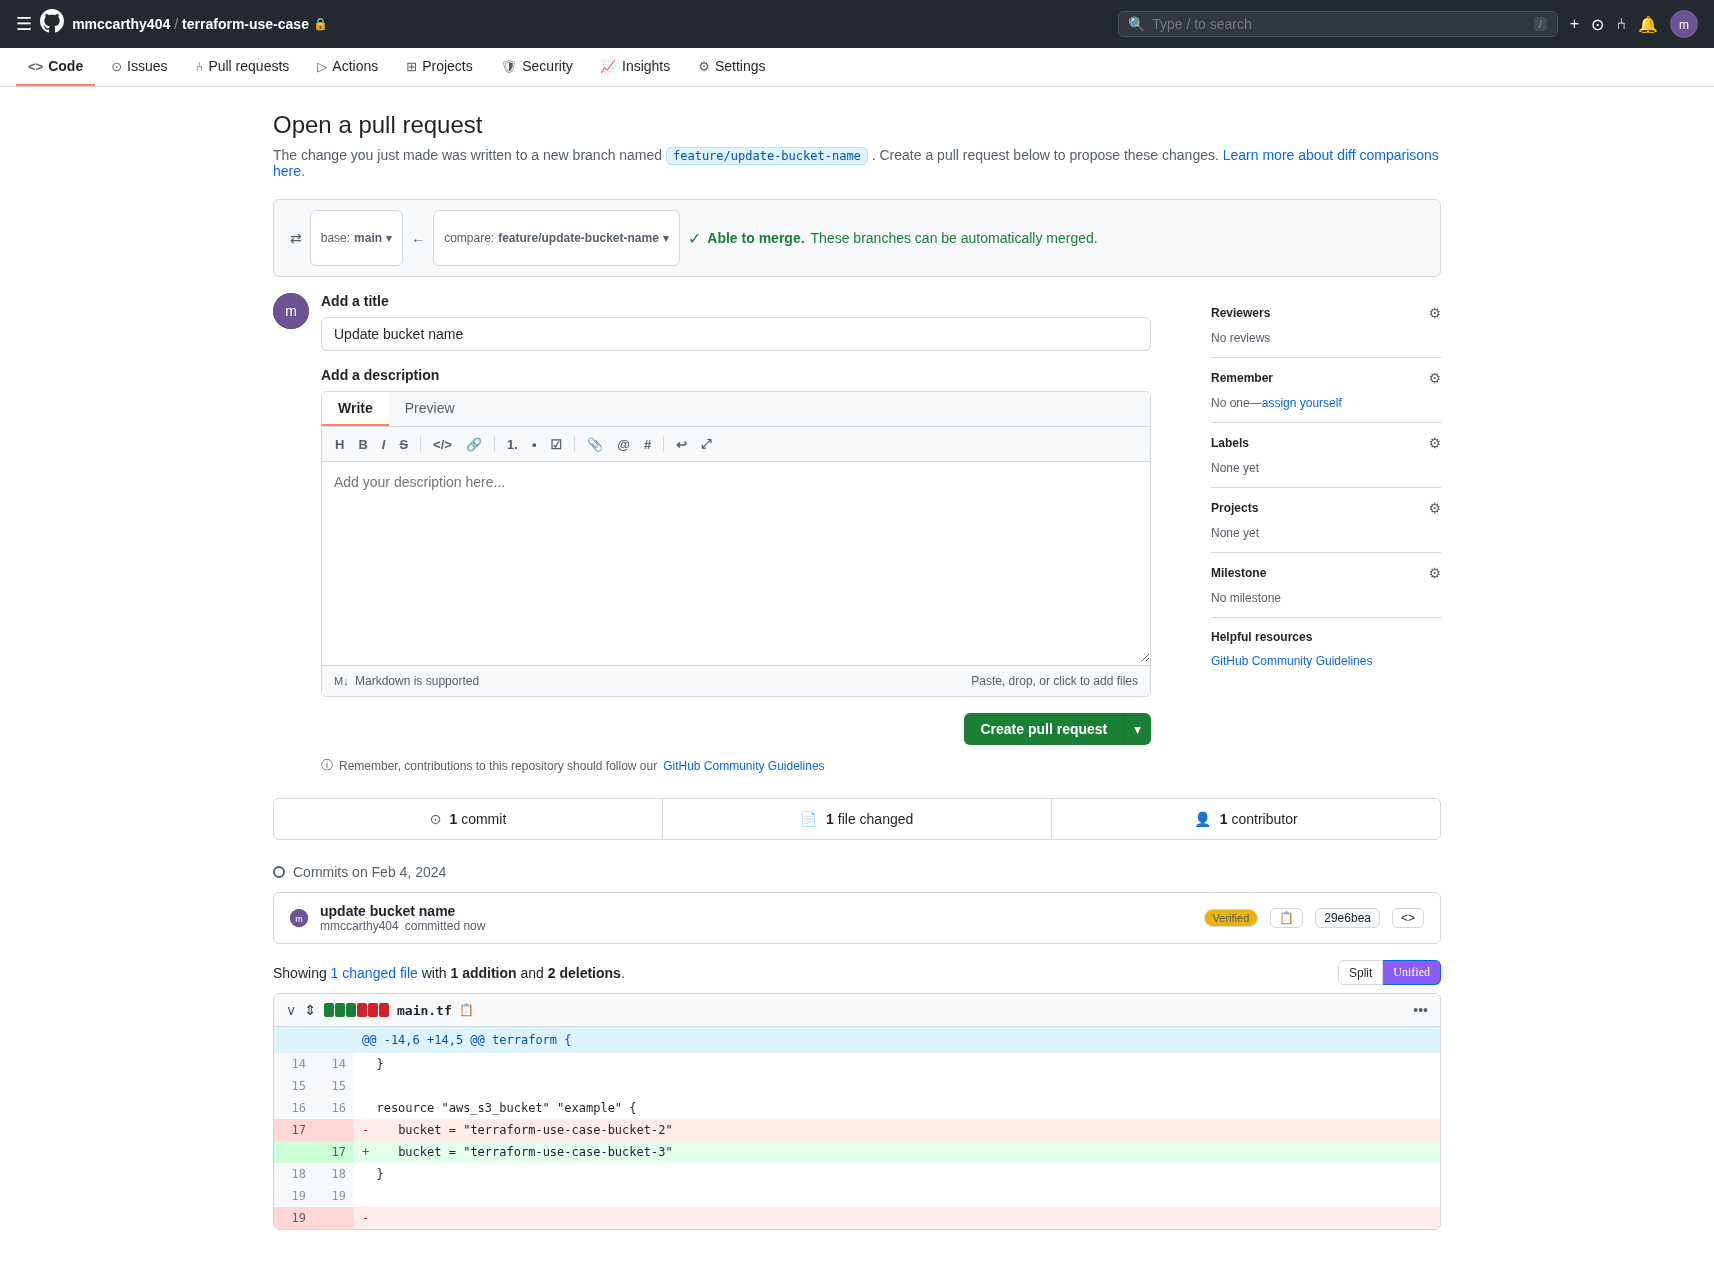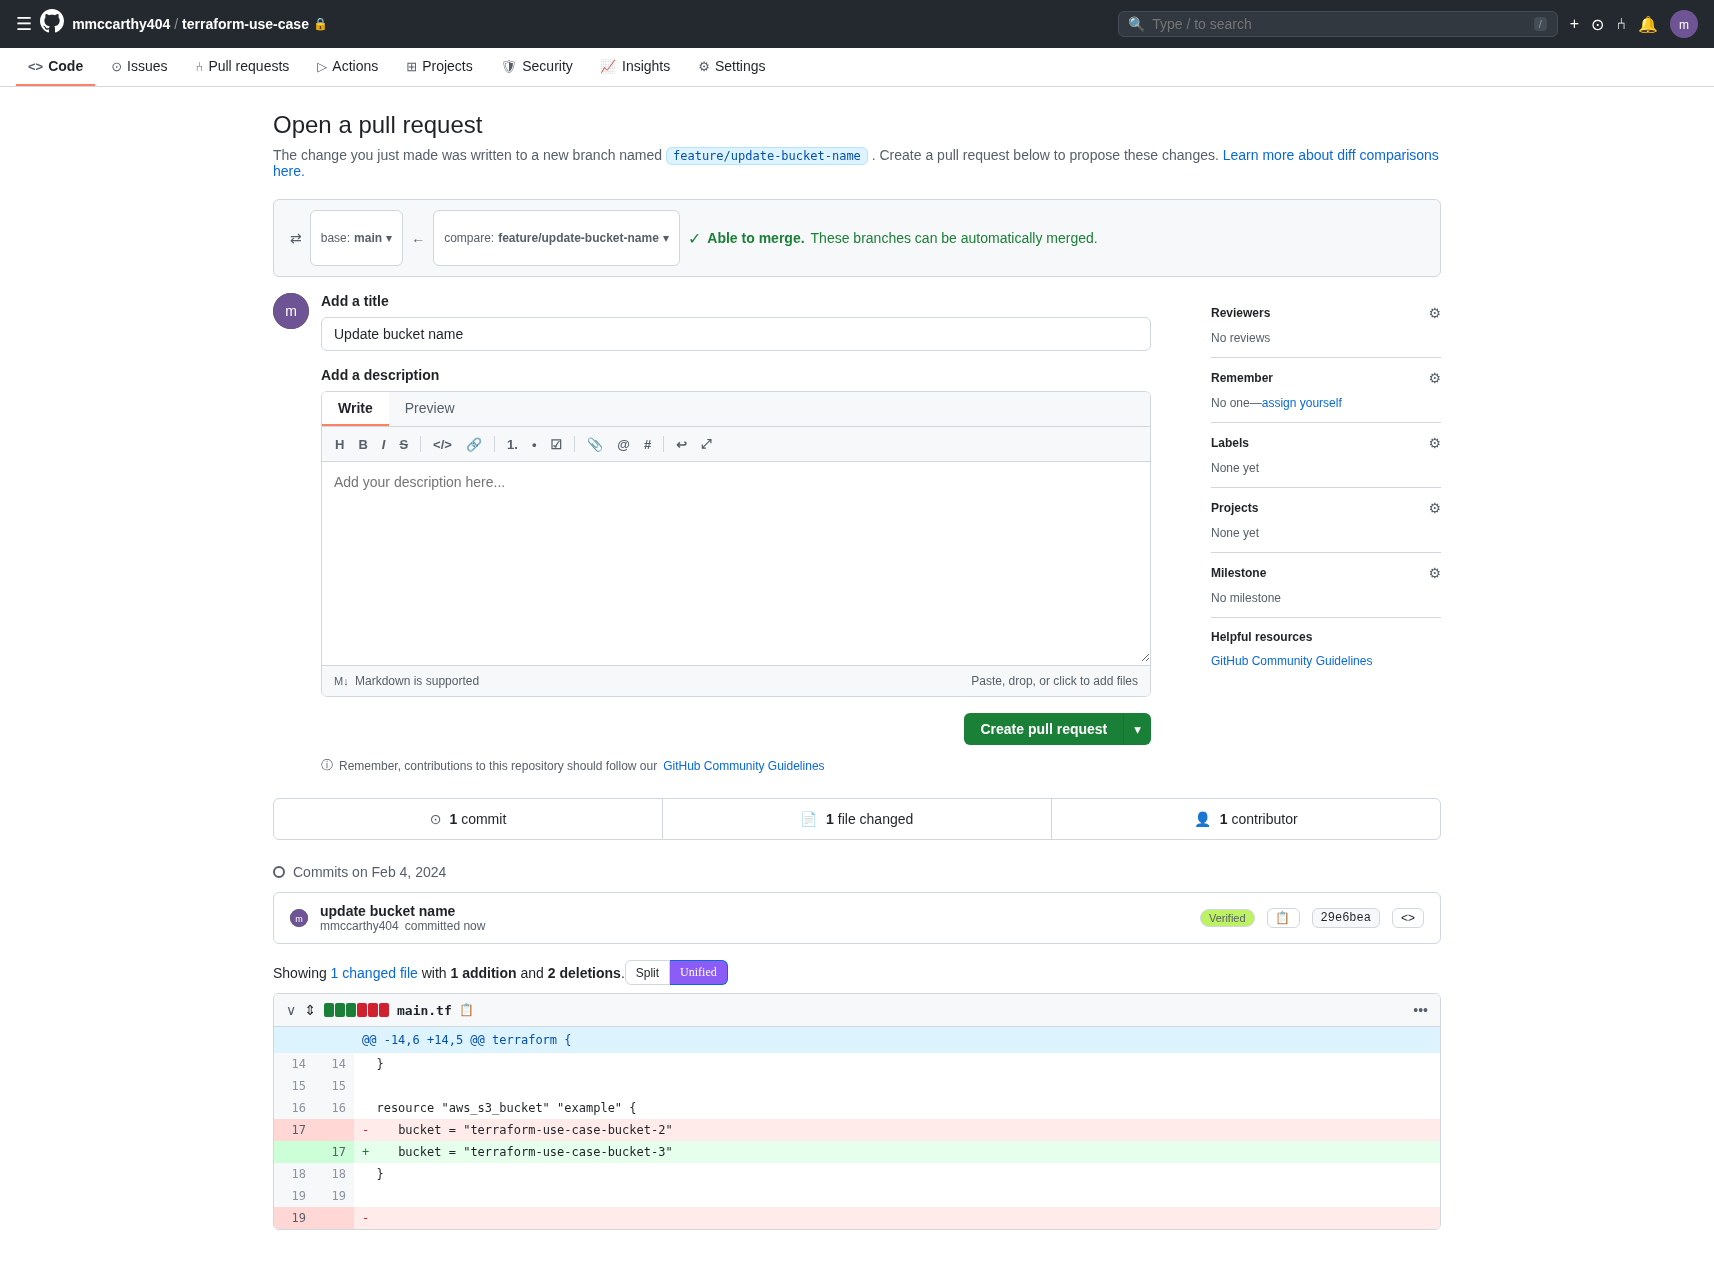--- a/index.html
+++ b/index.html
@@ -161,35 +161,35 @@
 
     
     .commit-card {
       border: 1px solid #d0d7de; border-radius: 6px; padding: 10px 16px;
       display: flex; align-items: center; gap: 12px; background: #fff;
     }
     .commit-message { font-size: 14px; font-weight: 600; flex: 1; }
     .commit-author-area { display: flex; align-items: center; gap: 6px; font-size: 12px; color: #57606a; }
     .commit-avatar { width: 18px; height: 18px; border-radius: 50%; background: #555; }
     .verified-badge {
-      background: #bef264; border: 1px solid #d0d7de; border-radius: 12px;
+      background: #eab308; border: 1px solid #d0d7de; border-radius: 12px;
       padding: 2px 8px; font-size: 11px; color: #57606a; cursor: pointer;
     }
     .commit-hash {
       background: #f6f8fa; border: 1px solid #d0d7de; border-radius: 6px;
-      padding: 2px 8px; font-size: 12px; font-family: Liberation Mono, monospace; color: #1f2328; cursor: pointer;
+      padding: 2px 8px; font-size: 12px; font-family: Liberation Sans, sans-serif; color: #1f2328; cursor: pointer;
     }
     .commit-browse-btn {
       background: none; border: 1px solid #d0d7de; border-radius: 6px;
       padding: 2px 8px; font-size: 12px; cursor: pointer; color: #1f2328;
     }
 
     
     .diff-header-bar {
-      display: flex; align-items: center; justify-content: flex-start;
+      display: flex; align-items: center; justify-content: space-between;
       margin: 16px 0 8px; font-size: 14px;
     }
     .diff-header-bar .changed-text { color: #1f2328; }
     .diff-header-bar a { color: #0969da; text-decoration: none; }
     .diff-view-toggle { display: flex; gap: 0; }
     .toggle-btn {
       padding: 4px 10px; font-size: 12px; cursor: pointer; border: 1px solid #d0d7de;
       background: #fff; color: #1f2328;
     }
     .toggle-btn:first-child { border-radius: 6px 0 0 6px; }

